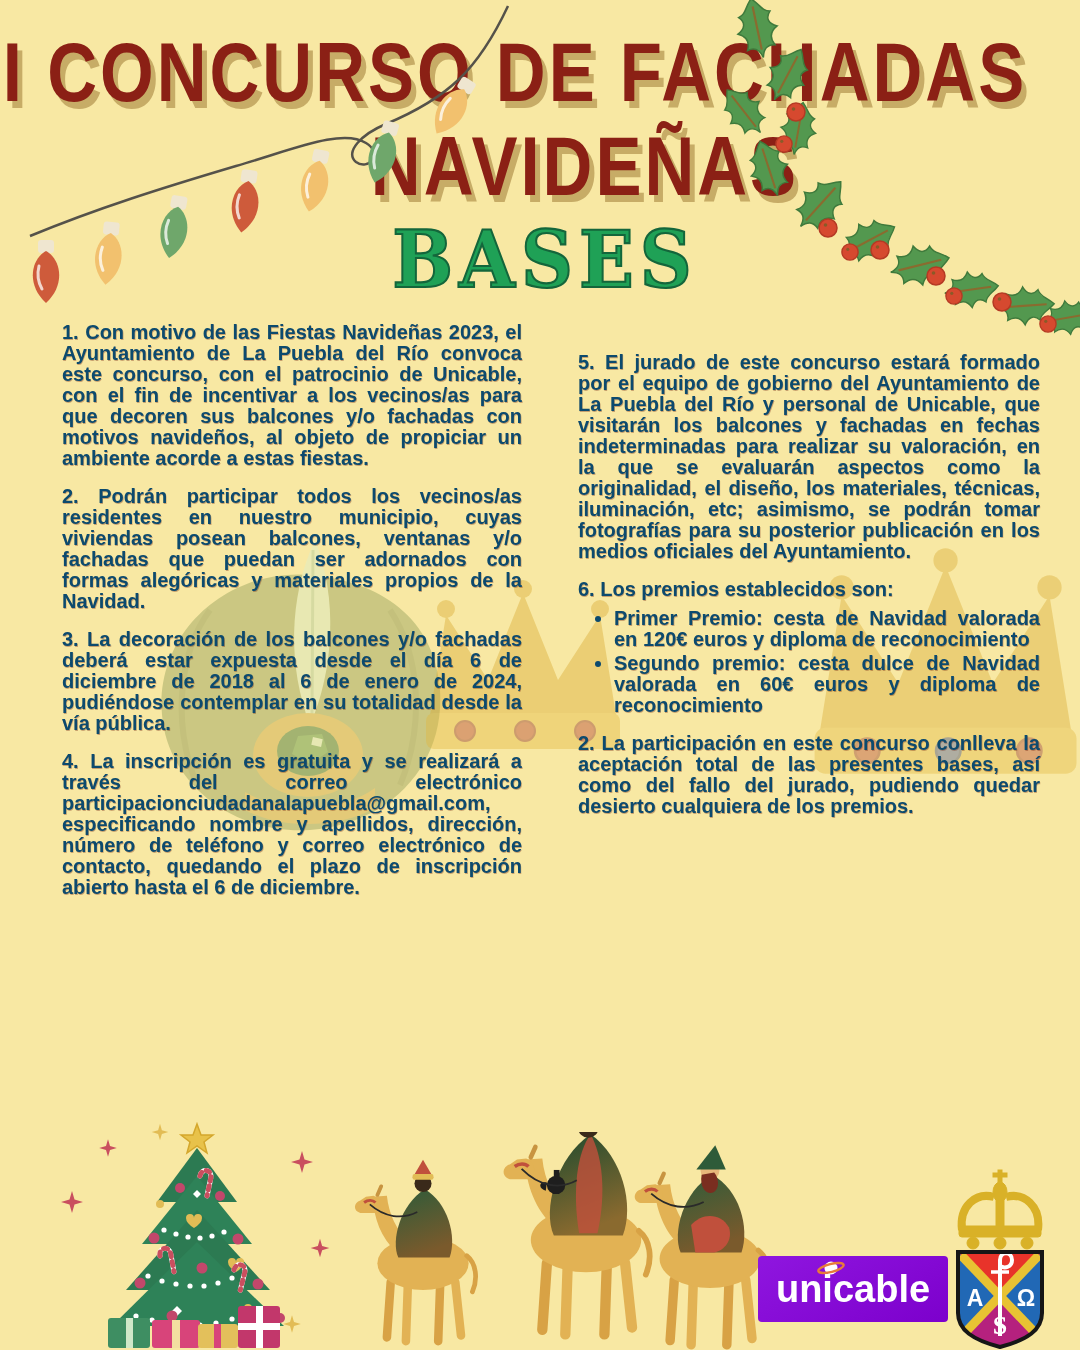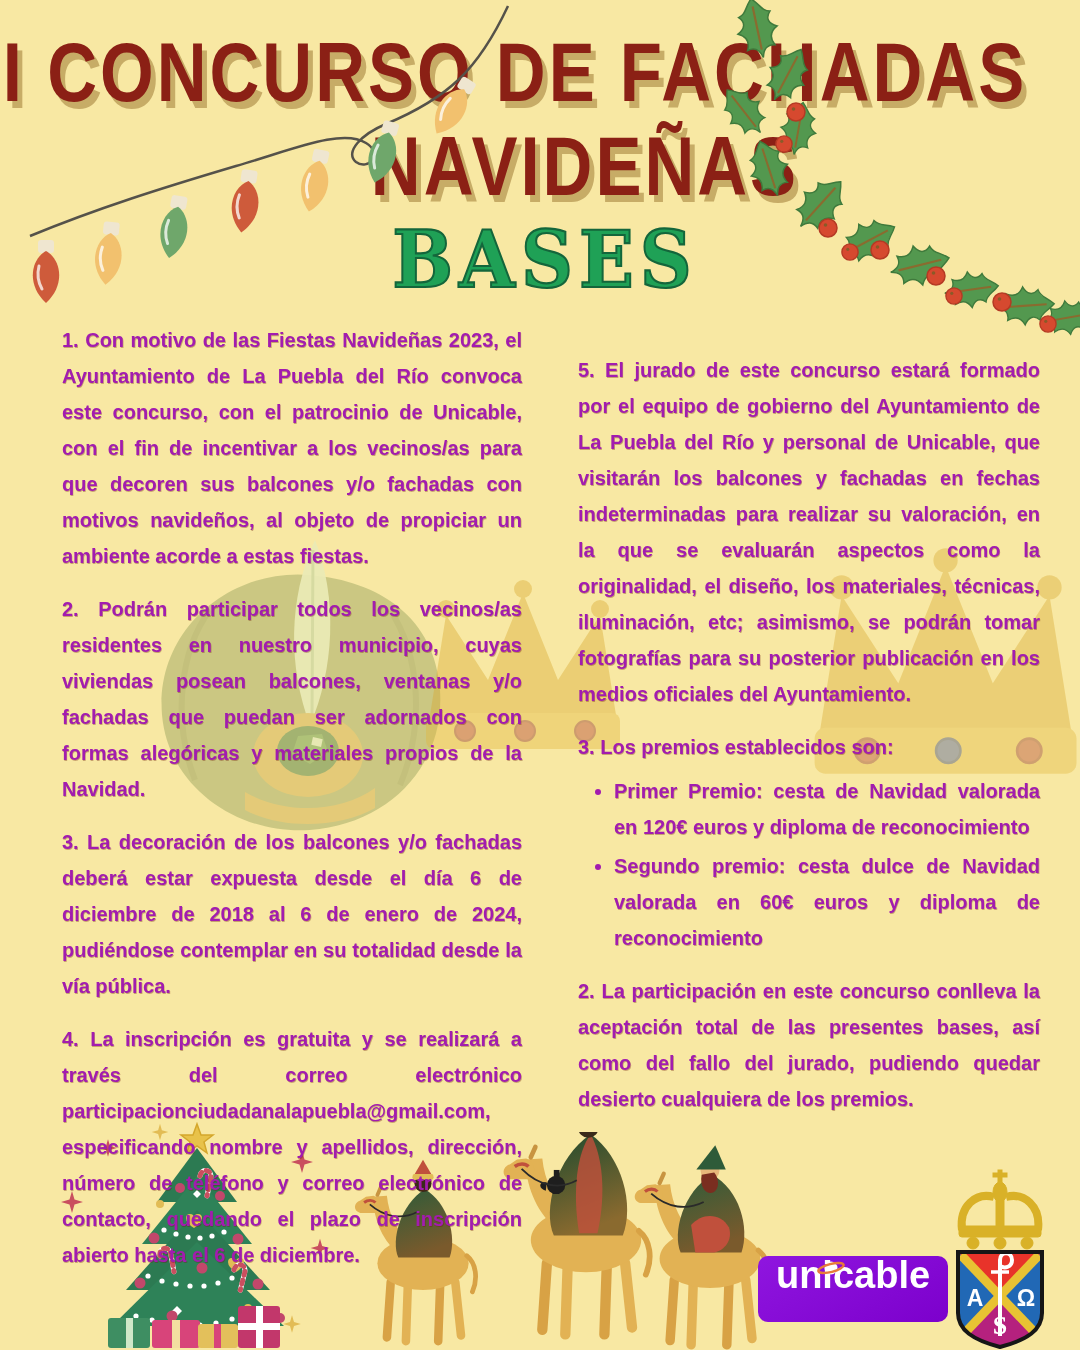--- a/index.html
+++ b/index.html
@@ -19,21 +19,21 @@
   .title-2{ top:124px; left:90px; width:990px; font-size:69px; }
   .subtitle{
     position:absolute; margin:0; top:220px; left:0; width:1090px;
     text-align:center; font-family:"DejaVu Serif", serif; font-weight:bold;
     font-size:72px; line-height:1; letter-spacing:6px; color:#1FA156;
     -webkit-text-stroke:2px #14663B;
     transform:scaleY(1.1); transform-origin:top center;
   }
   
   .col{
-    position:absolute; color:#a21caf; font-size:20px; line-height:36px;
+    position:absolute; color:#0c4a6e; font-size:20px; line-height:21px;
     font-weight:bold; text-align:justify; z-index:5;
     text-shadow:0.6px 0.8px 0 rgba(110,28,12,.35);
     overflow-wrap:break-word;
   }
   .col p{ margin:0 0 17px; }
   .col p.tight{ margin-bottom:7px; }
   .col-left{ left:62px; top:322px; width:460px; }
   .col-right{ left:578px; top:352px; width:462px; }
   .prizes-intro{ margin:0 !important; }
   ul.prizes{ margin:8px 0 17px; padding-left:36px; list-style:disc outside; }
@@ -43,21 +43,21 @@
   .bg-faint{ left:60px; top:540px; z-index:1; }
   .lights{ left:0; top:0; z-index:2; }
   .holly{ left:700px; top:0; z-index:2; }
   .tree{ left:52px; top:1120px; z-index:3; }
   .kings{ left:328px; top:1132px; z-index:3; }
   .crest{ left:948px; top:1168px; z-index:4; }
   
   .unicable{
     position:absolute; left:758px; top:1256px; width:190px; height:66px;
     background:linear-gradient(150deg,#8F16DF 0%, #7C00CC 100%);
-    border-radius:10px; display:flex; justify-content:center;
+    border-radius:4px; display:flex; align-items:center; justify-content:center;
     z-index:4;
   }
   .unicable-text{
     color:#FFFFFF; font-size:38px; font-weight:bold; letter-spacing:0px; line-height:1;
   }
   .saturn{ position:absolute; left:58px; top:2px; }
 </style>
 </head>
 <body>
 
@@ -176,21 +176,21 @@
 
   <div class="col col-left">
     <p>1. Con motivo de las Fiestas Navideñas 2023, el Ayuntamiento de La Puebla del Río convoca este concurso, con el patrocinio de Unicable, con el fin de incentivar a los vecinos/as para que decoren sus balcones y/o fachadas con motivos navideños, al objeto de propiciar un ambiente acorde a estas fiestas.</p>
     <p>2. Podrán participar todos los vecinos/as residentes en nuestro municipio, cuyas viviendas posean balcones, ventanas y/o fachadas que puedan ser adornados con formas alegóricas y materiales propios de la Navidad.</p>
     <p>3. La decoración de los balcones y/o fachadas deberá estar expuesta desde el día 6 de diciembre de 2018 al 6 de enero de 2024, pudiéndose contemplar en su totalidad desde la vía pública.</p>
     <p class="tight">4. La inscripción es gratuita y se realizará a través del correo electrónico participacionciudadanalapuebla@gmail.com, especificando nombre y apellidos, dirección, número de teléfono y correo electrónico de contacto, quedando el plazo de inscripción abierto hasta el 6 de diciembre.</p>
   </div>
 
   <div class="col col-right">
     <p>5. El jurado de este concurso estará formado por el equipo de gobierno del Ayuntamiento de La Puebla del Río y personal de Unicable, que visitarán los balcones y fachadas en fechas indeterminadas para realizar su valoración, en la que se evaluarán aspectos como la originalidad, el diseño, los materiales, técnicas, iluminación, etc; asimismo, se podrán tomar fotografías para su posterior publicación en los medios oficiales del Ayuntamiento.</p>
-    <p class="prizes-intro">3. Los premios establecidos son:</p>
+    <p class="prizes-intro">6. Los premios establecidos son:</p>
     <ul class="prizes">
       <li>Primer Premio: cesta de Navidad valorada en 120€ euros y diploma de reconocimiento</li>
       <li>Segundo premio: cesta dulce de Navidad valorada en 60€ euros y diploma de reconocimiento</li>
     </ul>
     <p>2. La participación en este concurso conlleva la aceptación total de las presentes bases, así como del fallo del jurado, pudiendo quedar desierto cualquiera de los premios.</p>
   </div>
 
   <svg class="deco tree" width="290" height="230" viewBox="0 0 290 230">
     <defs>
       <g id="spark">

